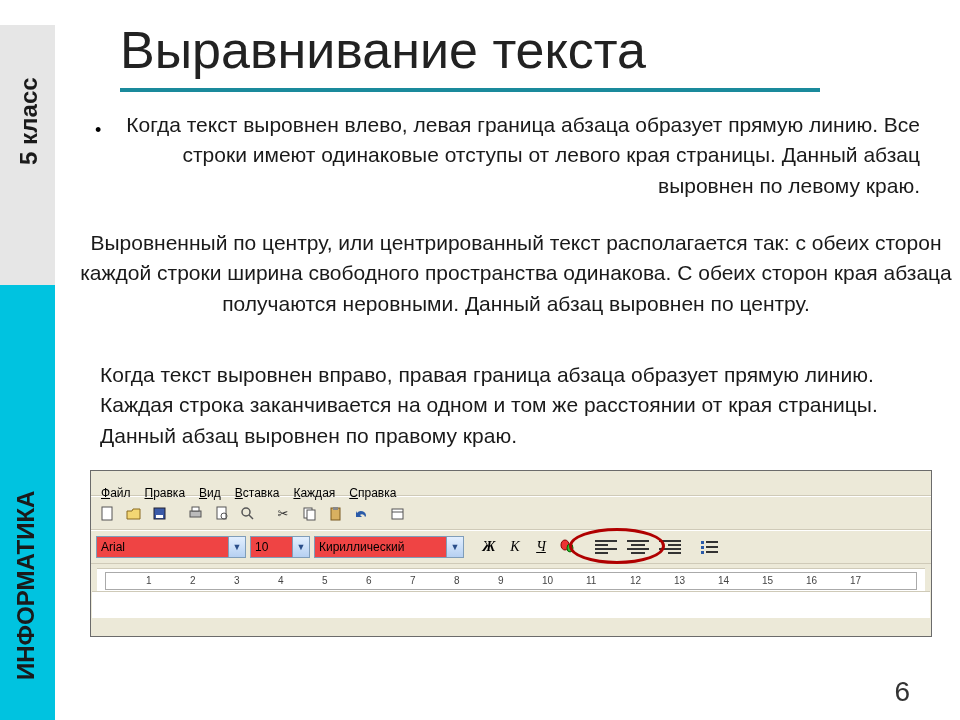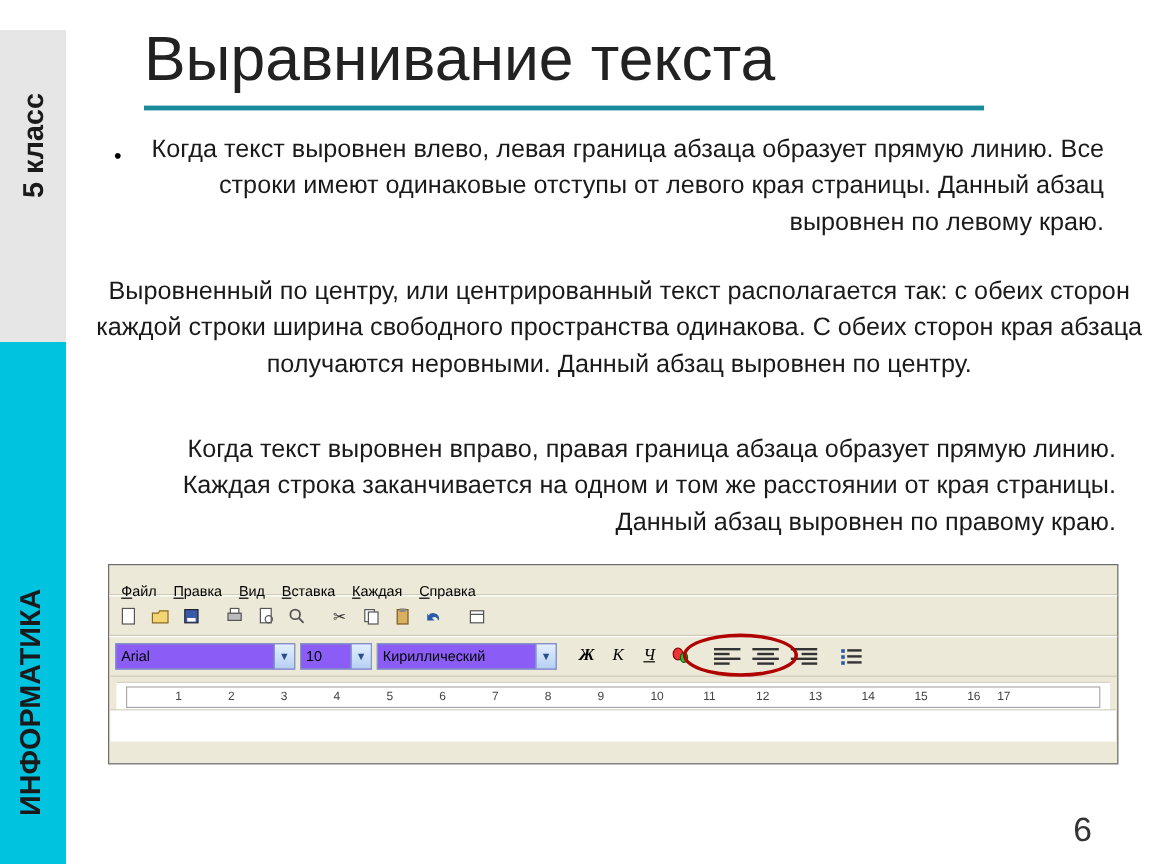--- a/index.html
+++ b/index.html
@@ -73,21 +73,21 @@
     font-size: 18px;
   }
   .para {
     position: absolute;
     font-size: 21px;
     line-height: 1.45;
     color: #1a1a1a;
   }
   .para1 { left: 120px; top: 110px; width: 800px; text-align: right; }
   .para2 { left: 55px;  top: 228px; width: 890px; text-align: center; padding-left: 16px; }
-  .para3 { left: 100px; top: 360px; width: 830px; text-align: right; }
+  .para3 { left: 100px; top: 360px; width: 830px; }
 
   
   .app {
     position: absolute;
     left: 90px;
     top: 470px;
     width: 840px;
     height: 165px;
     border: 1px solid #6b6b6b;
     background: #ece9d8;
@@ -118,21 +118,21 @@
     height: 26px;
   }
   .tbtn {
     width: 22px; height: 22px;
     display: flex; align-items: center; justify-content: center;
     font-size: 13px;
     color: #333;
   }
   .combo {
     height: 20px;
-    background: #8b5cf6;
+    background: #ef4444;
     border: 1px solid #7f9db9;
     display: flex;
     align-items: center;
     padding: 0 4px;
     font-size: 12px;
     position: relative;
   }
   .combo-arrow {
     position: absolute;
     right: 0; top: 0; bottom: 0;
@@ -356,19 +356,19 @@
       <span class="tick-label" style="left:304px">7</span>
       <span class="tick-label" style="left:348px">8</span>
       <span class="tick-label" style="left:392px">9</span>
       <span class="tick-label" style="left:436px">10</span>
       <span class="tick-label" style="left:480px">11</span>
       <span class="tick-label" style="left:524px">12</span>
       <span class="tick-label" style="left:568px">13</span>
       <span class="tick-label" style="left:612px">14</span>
       <span class="tick-label" style="left:656px">15</span>
       <span class="tick-label" style="left:700px">16</span>
-      <span class="tick-label" style="left:725px">17</span>
+      <span class="tick-label" style="left:744px">17</span>
     </div>
   </div>
   <div style="height:26px;background:#fff;border-top:1px solid #cfcab8;margin:0 1px;"></div>
 </div>
 
 <div class="page-num">6</div>
 
 </body></html>

